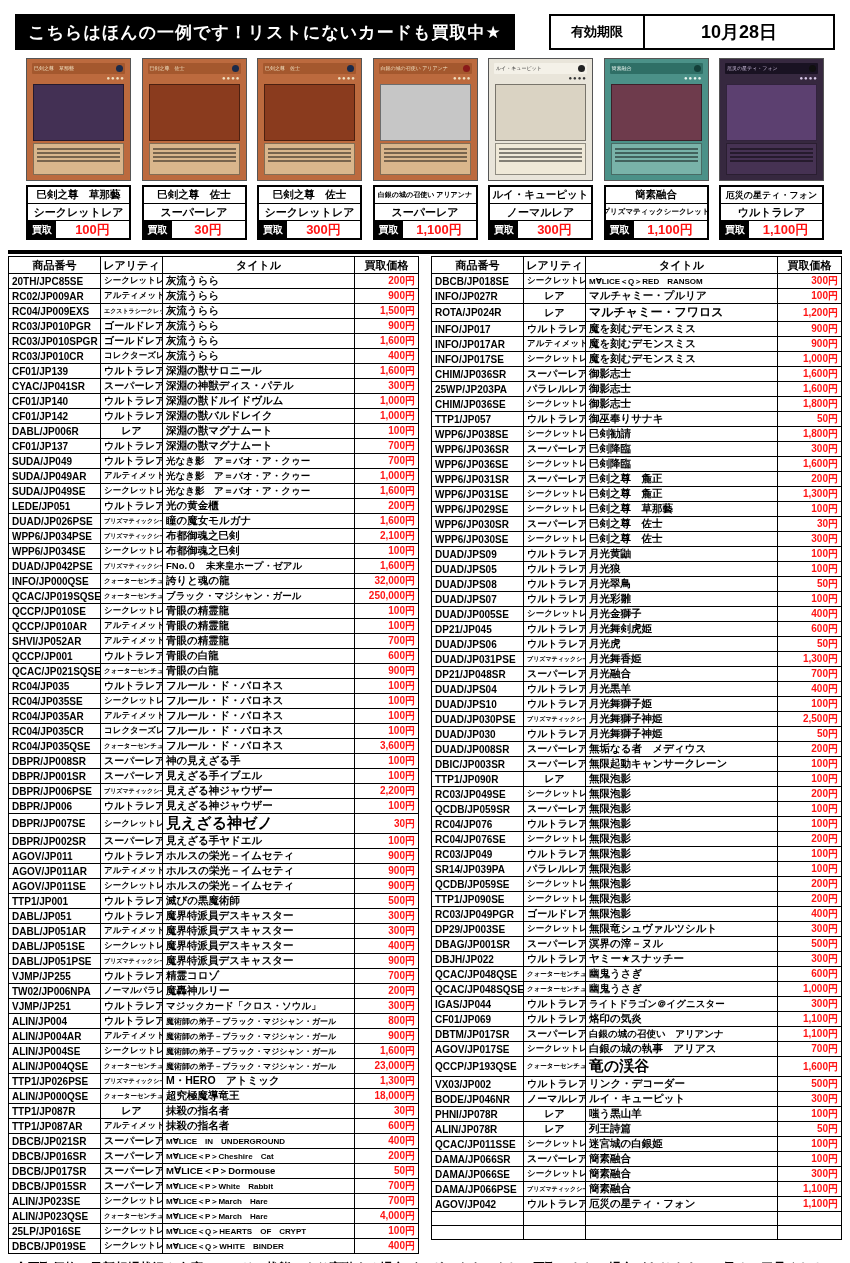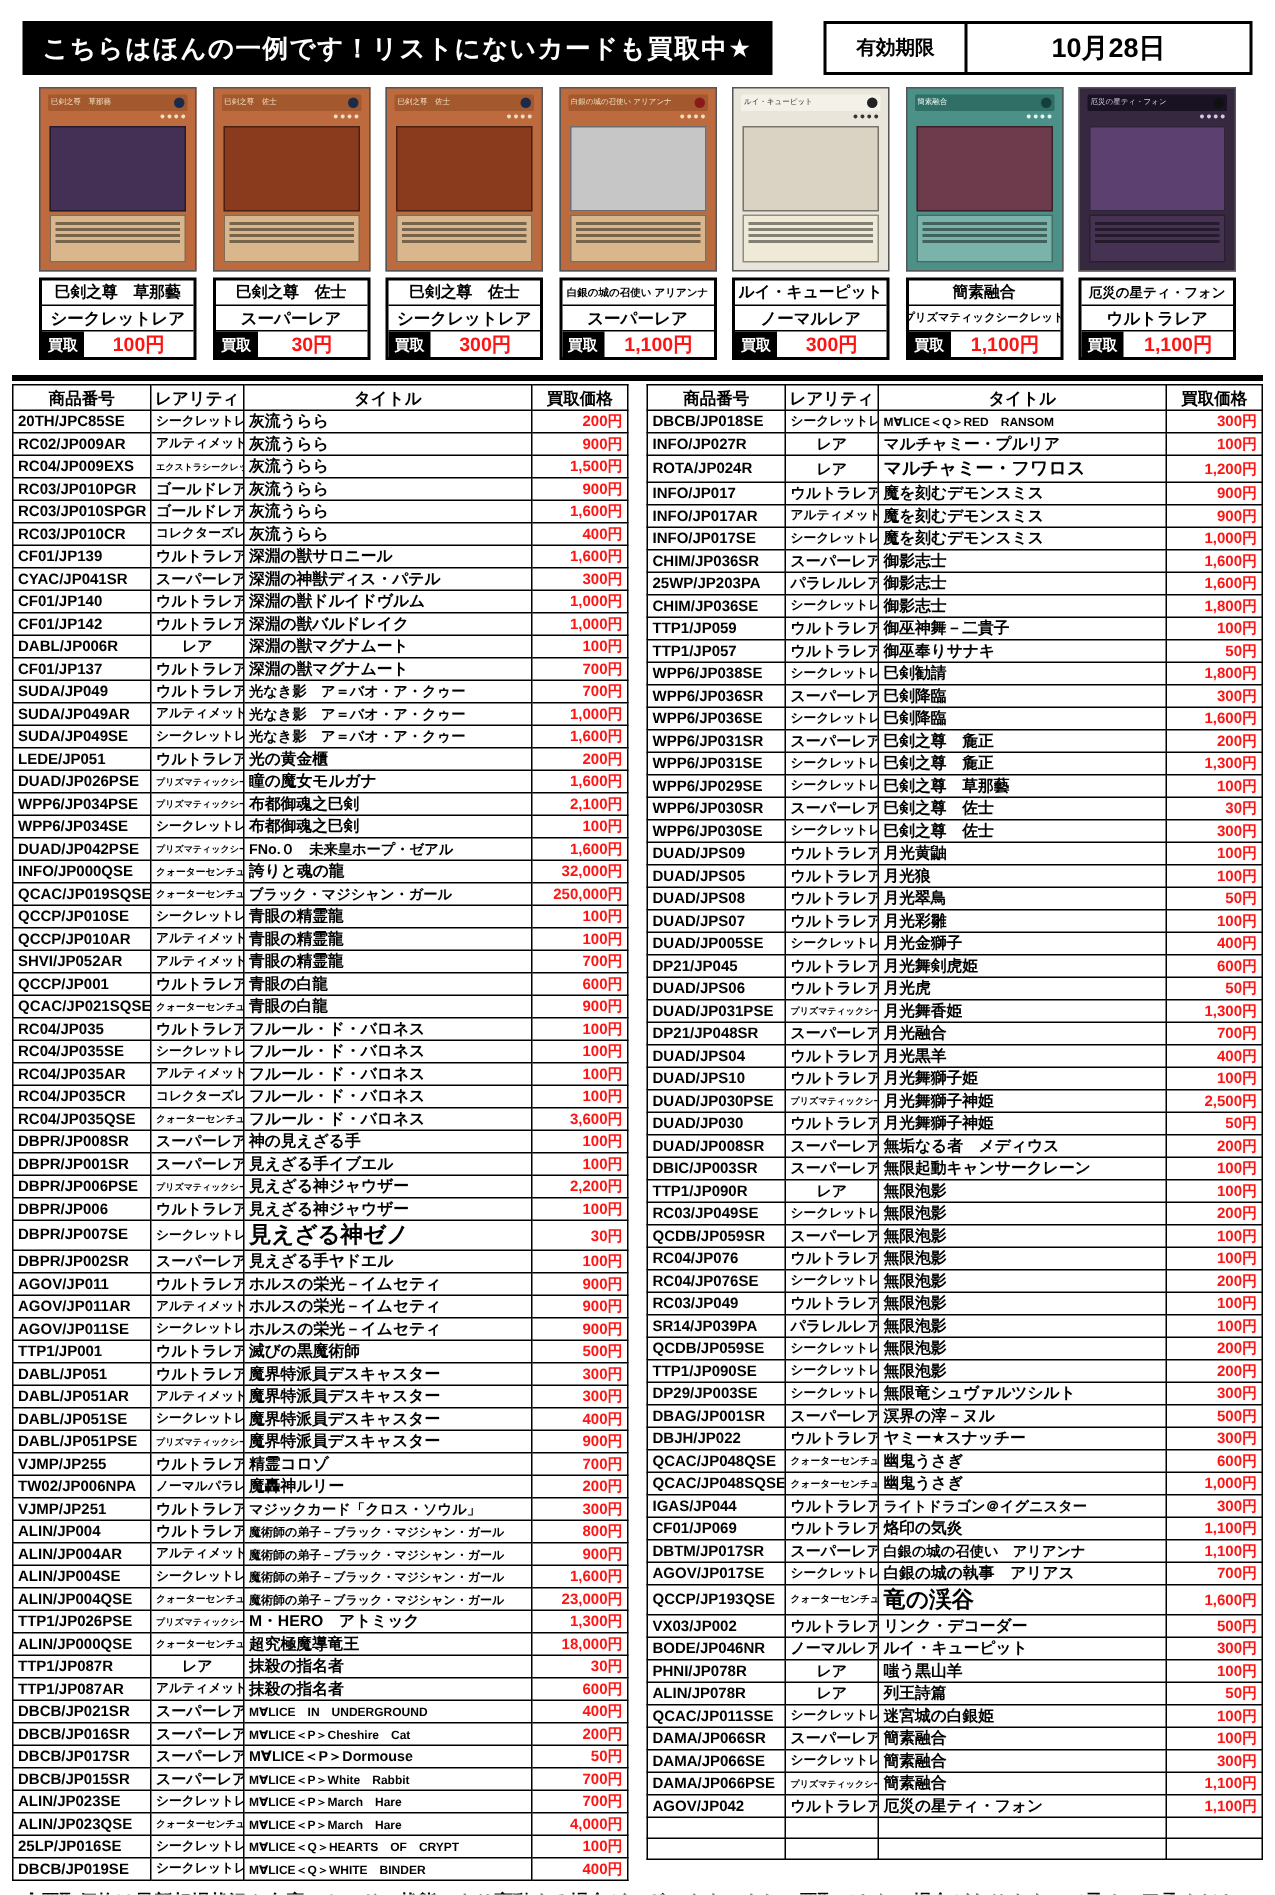--- a/index.html
+++ b/index.html
@@ -708,26 +708,20 @@
           <td class="cell-title" style="font-size: 10.5px;">御影志士</td>
           <td class="cell-price" style="color: rgb(255, 20, 20);">1,600円</td>
         </tr>
         <tr>
           <td class="cell-code">CHIM/JP036SE</td>
           <td class="cell-rarity" style="font-size: 8.5px;">シークレットレア</td>
           <td class="cell-title" style="font-size: 10.5px;">御影志士</td>
           <td class="cell-price" style="color: rgb(255, 20, 20);">1,800円</td>
         </tr>
         <tr>
-          <td class="cell-code">TTP1/JP059</td>
-          <td class="cell-rarity" style="font-size: 10px;">ウルトラレア</td>
-          <td class="cell-title" style="font-size: 10.5px;">御巫神舞－二貴子</td>
-          <td class="cell-price" style="color: rgb(255, 20, 20);">100円</td>
-        </tr>
-        <tr>
           <td class="cell-code">TTP1/JP057</td>
           <td class="cell-rarity" style="font-size: 10px;">ウルトラレア</td>
           <td class="cell-title" style="font-size: 10.5px;">御巫奉りサナキ</td>
           <td class="cell-price" style="color: rgb(255, 20, 20);">50円</td>
         </tr>
         <tr>
           <td class="cell-code">WPP6/JP038SE</td>
           <td class="cell-rarity" style="font-size: 8.5px;">シークレットレア</td>
           <td class="cell-title" style="font-size: 10.5px;">巳剣勧請</td>
           <td class="cell-price" style="color: rgb(255, 20, 20);">1,800円</td>
@@ -910,20 +904,26 @@
           <td class="cell-code">QCDB/JP059SE</td>
           <td class="cell-rarity" style="font-size: 8.5px;">シークレットレア</td>
           <td class="cell-title" style="font-size: 10.5px;">無限泡影</td>
           <td class="cell-price" style="color: rgb(255, 20, 20);">200円</td>
         </tr>
         <tr>
           <td class="cell-code">TTP1/JP090SE</td>
           <td class="cell-rarity" style="font-size: 8.5px;">シークレットレア</td>
           <td class="cell-title" style="font-size: 10.5px;">無限泡影</td>
           <td class="cell-price" style="color: rgb(255, 20, 20);">200円</td>
+        </tr>
+        <tr>
+          <td class="cell-code">RC03/JP049PGR</td>
+          <td class="cell-rarity" style="font-size: 10px;">ゴールドレア</td>
+          <td class="cell-title" style="font-size: 10.5px;">無限泡影</td>
+          <td class="cell-price" style="color: rgb(255, 20, 20);">400円</td>
         </tr>
         <tr>
           <td class="cell-code">DP29/JP003SE</td>
           <td class="cell-rarity" style="font-size: 8.5px;">シークレットレア</td>
           <td class="cell-title" style="font-size: 10.5px;">無限竜シュヴァルツシルト</td>
           <td class="cell-price" style="color: rgb(255, 20, 20);">300円</td>
         </tr>
         <tr>
           <td class="cell-code">DBAG/JP001SR</td>
           <td class="cell-rarity" style="font-size: 10px;">スーパーレア</td>

